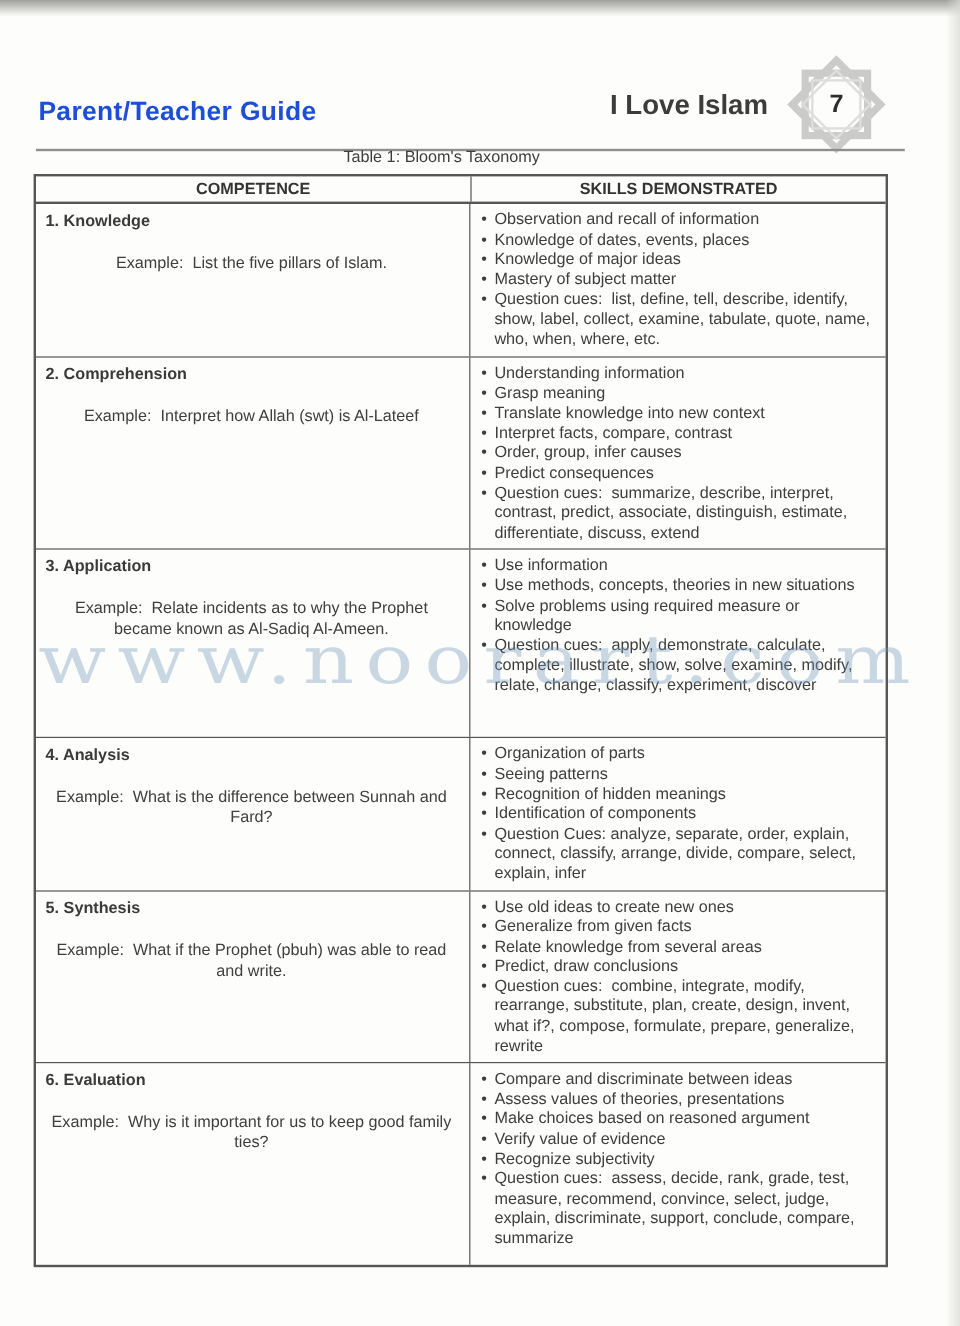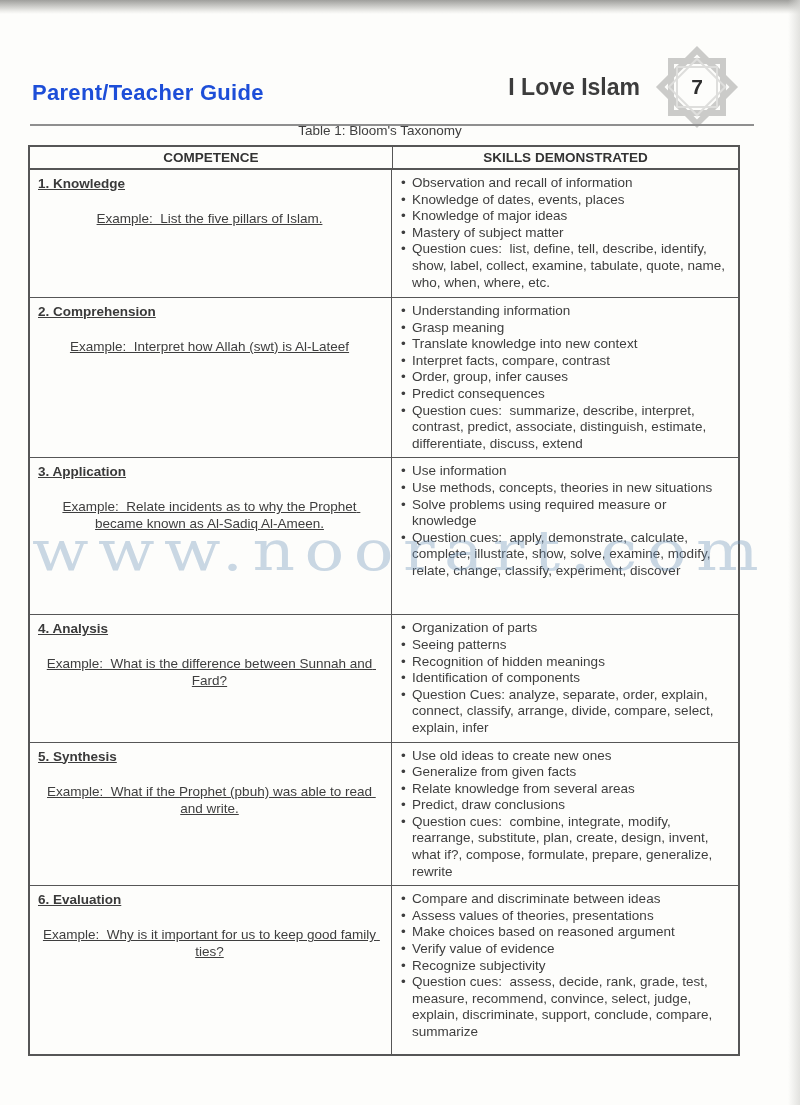--- a/index.html
+++ b/index.html
@@ -15,33 +15,33 @@
     background:linear-gradient(270deg,#d9d9d6,rgba(253,253,251,0));opacity:.75;}
   
   .guide-title{position:absolute;top:80px;left:32px;font-size:22px;font-weight:bold;
     color:#1d4ed8;letter-spacing:.3px;}
   .book-title{position:absolute;top:74px;right:160px;font-size:23px;font-weight:bold;color:#3c3c3c;}
   .ornament{position:absolute;top:42px;right:58px;width:90px;height:90px;}
   .ornament svg{position:absolute;top:0;left:0;}
   .page-num{position:absolute;top:50%;left:50%;transform:translate(-50%,-50%);
     font-size:21px;font-weight:bold;color:#2e2e2e;}
   .rule{position:absolute;top:116px;left:30px;width:724px;height:2px;background:#8f8f8f;border:none;}
-  .caption{position:absolute;top:123px;left:24px;width:712px;text-align:center;
+  .caption{position:absolute;top:123px;left:12px;width:712px;text-align:center;
     font-size:13.5px;color:#3e3e3e;}
   
   .tbl{position:absolute;top:145px;left:28px;width:712px;box-sizing:border-box;
     border:2px solid #565656;background:transparent;}
   .thead{display:grid;grid-template-columns:362px 1fr;border-bottom:2px solid #565656;}
   .th{box-sizing:border-box;min-height:21px;padding:3px 4px 2px 4px;text-align:center;
     font-weight:bold;font-size:13.5px;color:#333;}
   .th.second{border-left:1.5px solid #565656;}
   .trow{display:grid;grid-template-columns:362px 1fr;border-bottom:1.5px solid #565656;}
   .trow.last{border-bottom:none;}
   .cell{box-sizing:border-box;}
-  .cell.left{padding:6px 10px 6px 8px;border-right:1.5px solid #565656;text-decoration:underline;}
+  .cell.left{padding:6px 10px 6px 8px;border-right:1.5px solid #565656;}
   .cell.right{padding:5px 8px 5px 8px;}
   .rowtitle{font-weight:bold;font-size:13.5px;color:#3a3a3a;}
   .example{margin-top:19px;font-size:13.5px;line-height:17px;white-space:pre-wrap;text-align:center;}
   ul.skills{margin:0;padding:0;list-style:none;font-size:13.5px;line-height:16.6px;color:#3e3e3e;}
   ul.skills li{position:relative;padding-left:12px;white-space:pre-wrap;}
   ul.skills li::before{content:"\2022";position:absolute;left:1px;}
   
   .watermark{position:absolute;top:518px;left:0;width:800px;text-align:center;
     font-family:"DejaVu Serif",serif;font-size:56px;letter-spacing:8px;
     color:rgba(116,152,190,0.38);white-space:nowrap;pointer-events:none;

